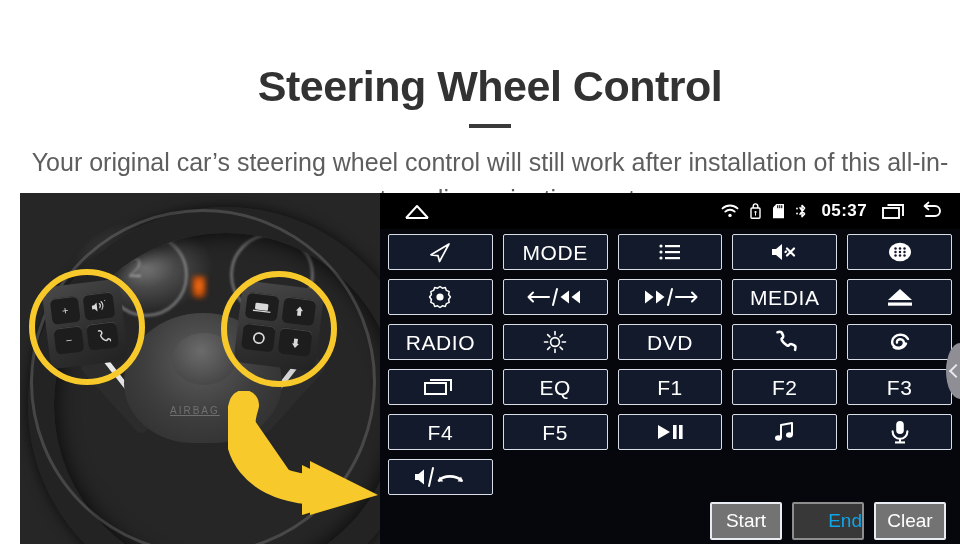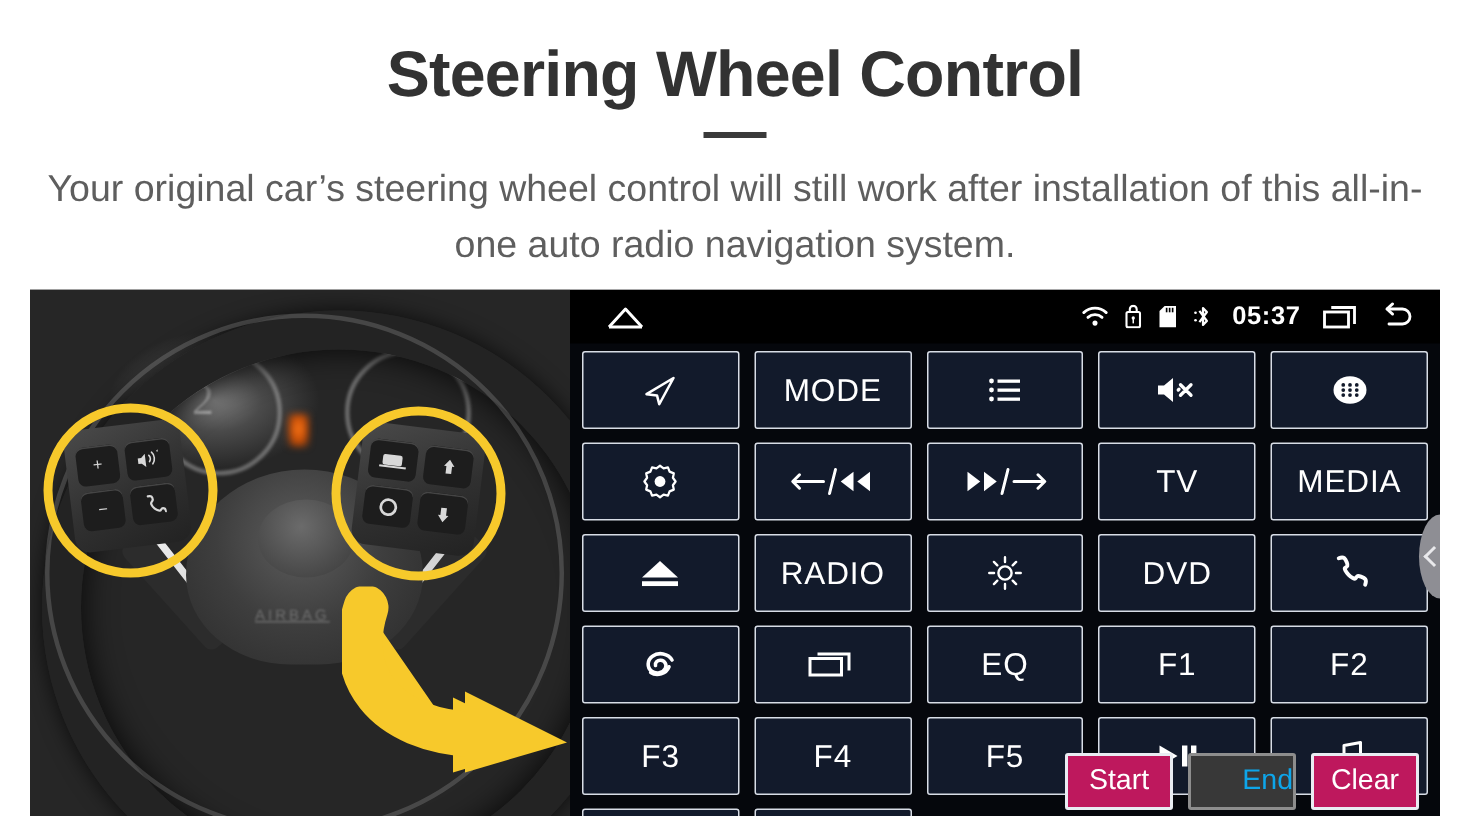--- a/index.html
+++ b/index.html
@@ -10,20 +10,21 @@
     overflow:hidden;
     position:relative;
   }
 
   
   .header{
     width:980px;
     padding-top:26px;
     box-sizing:border-box;
     text-align:center;
+    margin-top:36px;
   }
   .page-title{
     font-size:43px;
     font-weight:bold;
     color:#323232;
     letter-spacing:-0.5px;
     line-height:1.12;
     margin:0;
   }
   .title-rule{
@@ -166,21 +167,21 @@
   .sb-ic{display:flex;align-items:center;justify-content:center;}
 
   .grid{
     padding:5px 8px 0 8px;
     display:grid;
     grid-template-columns:repeat(5,1fr);
     gap:9px 10px;
     box-sizing:border-box;
   }
   .btn{
-    height:52px;
+    height:36px;
     border:1px solid #d8dde6;
     background:#121a2b;
     border-radius:2px;
     display:flex;align-items:center;justify-content:center;
     color:#ffffff;
     font-size:21px;
     letter-spacing:.6px;
     box-sizing:border-box;
     user-select:none;
   }
@@ -193,21 +194,21 @@
     left:0;right:0;bottom:4px;
     display:flex;justify-content:flex-end;align-items:center;
     gap:10px;
     padding-right:14px;
   }
   .fbtn{
     width:72px;height:38px;
     border-radius:2px;
     display:flex;align-items:center;justify-content:center;
     font-size:19px;color:#ffffff;
-    background:#be185d;
+    background:#737373;
     border:2px solid #e9ecf2;
     box-sizing:border-box;
   }
   .fbtn.disabled{
     background:#383838;color:#0ea5e9;border-color:#8d8d8d;justify-content:flex-end;
   }
   
   .handle{
     position:absolute;right:-14px;top:150px;
     width:28px;height:56px;
@@ -424,23 +425,20 @@
       </div>
       <div class="btn">
         <svg width="56" height="20" viewBox="0 0 56 20">
           <path d="M3 3.5 11.5 10 3 16.5z" fill="#fff"></path>
           <path d="M14 3.5 22.5 10 14 16.5z" fill="#fff"></path>
           <path d="M30 2 26 18" stroke="#fff" stroke-width="2" stroke-linecap="round"></path>
           <path d="M34 10 H54 M50 5.5 54.5 10 50 14.5" stroke="#fff" stroke-width="2" fill="none" stroke-linecap="round" stroke-linejoin="round"></path>
         </svg>
       </div>
       <div class="btn">
-        <span class="lbl">TV</span>
-      </div>
-      <div class="btn">
         <span class="lbl">MEDIA</span>
       </div>
 
       <div class="btn">
         <svg width="32" height="22" viewBox="0 0 32 22">
           <path d="M16 3 28 14H4z" fill="#fff"></path>
           <rect x="4" y="16.5" width="24" height="3.2" fill="#fff"></rect>
         </svg>
       </div>
       <div class="btn">

